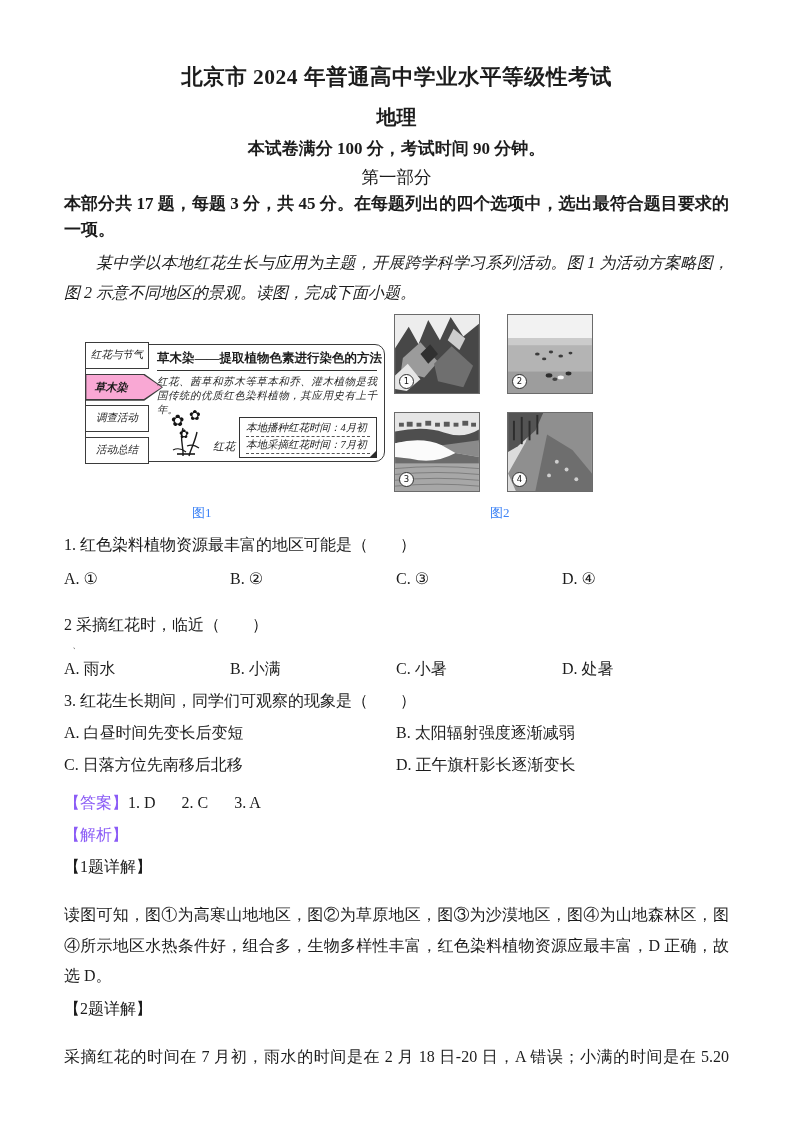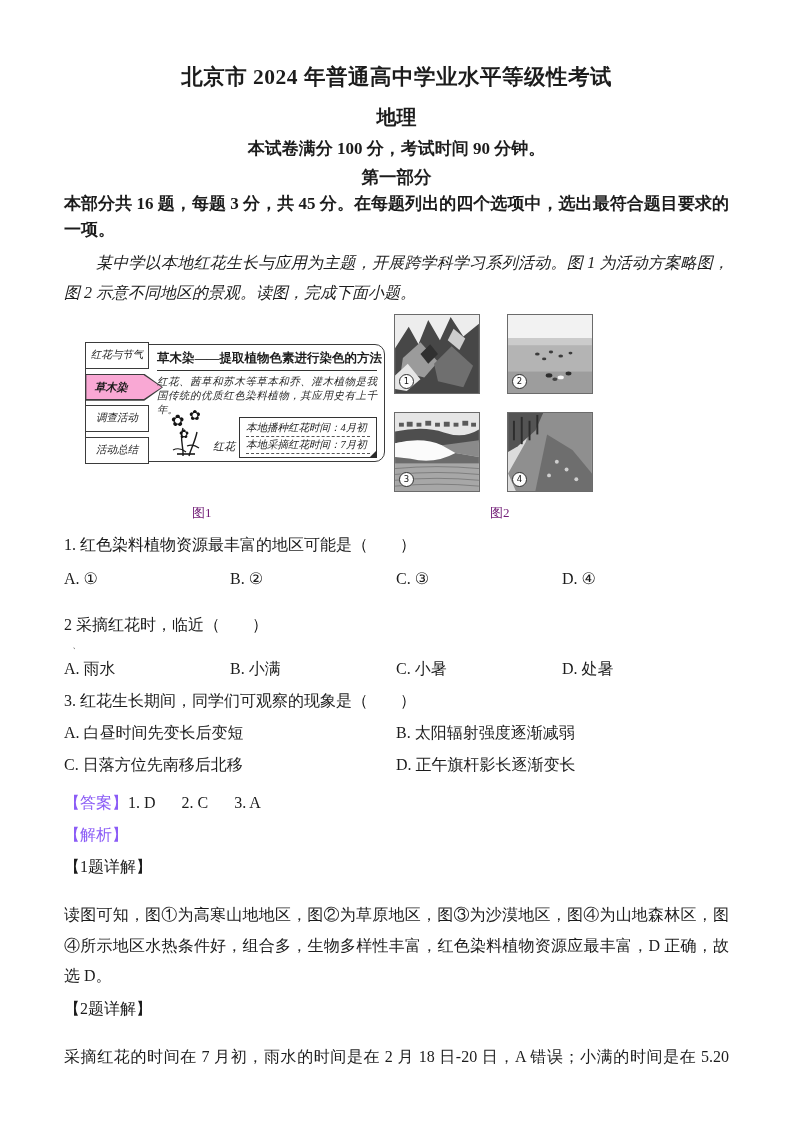--- a/index.html
+++ b/index.html
@@ -9,21 +9,21 @@
     box-sizing:border-box;
     padding:0 64px;
     background:#ffffff;
     font-family:"Liberation Serif","DejaVu Serif",serif;
     color:#1c1c1c;
     overflow:hidden;
   }
   .doc-title{margin-top:62px;font-size:21.5px;font-weight:bold;text-align:center;line-height:30px;letter-spacing:.5px;}
   .doc-subject{margin-top:12px;font-size:20px;font-weight:bold;text-align:center;line-height:26px;}
   .exam-info{margin-top:7px;font-size:17px;font-weight:bold;text-align:center;line-height:24px;}
-  .part-title{margin-top:4px;font-size:17.5px;font-weight:bold;text-align:center;line-height:24px;}
+  .part-title{margin-top:4px;font-size:17.5px;font-weight:normal;text-align:center;line-height:24px;}
   .instructions{margin-top:2px;font-size:17px;font-weight:bold;line-height:26px;text-align:justify;}
   .stimulus{margin-top:5px;font-size:16px;font-style:italic;line-height:30px;text-indent:2em;text-align:justify;}
 
   
   .figures{position:relative;margin-top:6px;height:210px;}
   .figure1{position:absolute;left:9px;top:28px;width:312px;height:122px;}
   .f1-outer{position:absolute;left:12px;top:2px;right:0;bottom:2px;border:1.5px solid #3b3b3b;border-radius:10px;background:#fff;}
   .f1-sidebar{position:absolute;left:12px;top:0;bottom:0;width:78px;display:flex;flex-direction:column;justify-content:space-between;}
   .f1-box{width:62px;height:25px;background:#fff;border:1.2px solid #3b3b3b;font-size:10.5px;line-height:23px;text-align:center;font-style:italic;}
   .f1-arrow{position:relative;width:78px;height:27px;}
@@ -39,21 +39,21 @@
   .f1-note{position:relative;flex:1;margin-left:4px;border:1.3px solid #333;padding:2px 6px 3px;background:#fff;}
   .f1-note-line{display:block;font-size:10.5px;font-style:italic;line-height:15px;border-bottom:1px dashed #555;padding-bottom:1px;white-space:nowrap;}
   .f1-note-line:last-child{border-bottom:1px dashed #555;}
   .f1-fold{position:absolute;right:-1px;bottom:-1px;width:0;height:0;border-left:8px solid transparent;border-bottom:8px solid #2b2b2b;}
 
   .figure2{position:absolute;left:330px;top:0;display:grid;grid-template-columns:86px 86px;grid-column-gap:27px;grid-row-gap:18px;}
   .photo{position:relative;width:86px;height:80px;border:1px solid #6b6b6b;box-sizing:border-box;background:#eee;}
   .photo svg{display:block;width:100%;height:100%;}
   .badge{position:absolute;left:4px;bottom:4px;width:13px;height:13px;border-radius:50%;background:#fdfdfd;border:1px solid #2f2f2f;
     font-size:8.5px;line-height:13px;text-align:center;font-family:"DejaVu Sans",sans-serif;color:#111;}
-  .caption{position:absolute;font-size:13px;color:#701a75;}
+  .caption{position:absolute;font-size:13px;color:#3b82f6;}
   .cap1{left:128px;top:190px;}
   .cap2{left:426px;top:190px;}
 
   
   .q-stem{font-size:16px;line-height:30px;margin-top:6px;}
   .opt-row4{display:grid;grid-template-columns:166px 166px 166px auto;font-size:16px;line-height:30px;margin-top:4px;}
   .opt-row2{display:grid;grid-template-columns:332px auto;font-size:16px;line-height:30px;margin-top:2px;}
   .artifact{display:block;height:14px;font-size:10px;line-height:10px;color:#6a6a6a;padding-left:8px;}
 
   .answer-line{display:flex;font-size:16px;line-height:30px;margin-top:8px;}
@@ -65,21 +65,21 @@
 </style>
 </head>
 <body>
 
 <div class="page">
 
   <div class="doc-title">北京市 2024 年普通高中学业水平等级性考试</div>
   <div class="doc-subject">地理</div>
   <div class="exam-info">本试卷满分 100 分，考试时间 90 分钟。</div>
   <div class="part-title">第一部分</div>
-  <div class="instructions">本部分共 16 题，每题 3 分，共 45 分。在每题列出的四个选项中，选出最符合题目要求的一项。</div>
+  <div class="instructions">本部分共 17 题，每题 3 分，共 45 分。在每题列出的四个选项中，选出最符合题目要求的一项。</div>
   <div class="stimulus">某中学以本地红花生长与应用为主题，开展跨学科学习系列活动。图 1 为活动方案略图，图 2 示意不同地区的景观。读图，完成下面小题。</div>
 
   <div class="figures">
 
     <div class="figure1">
       <div class="f1-outer"></div>
       <div class="f1-sidebar">
         <div class="f1-box">红花与节气</div>
         <div class="f1-arrow">
           <div class="shp"></div>

